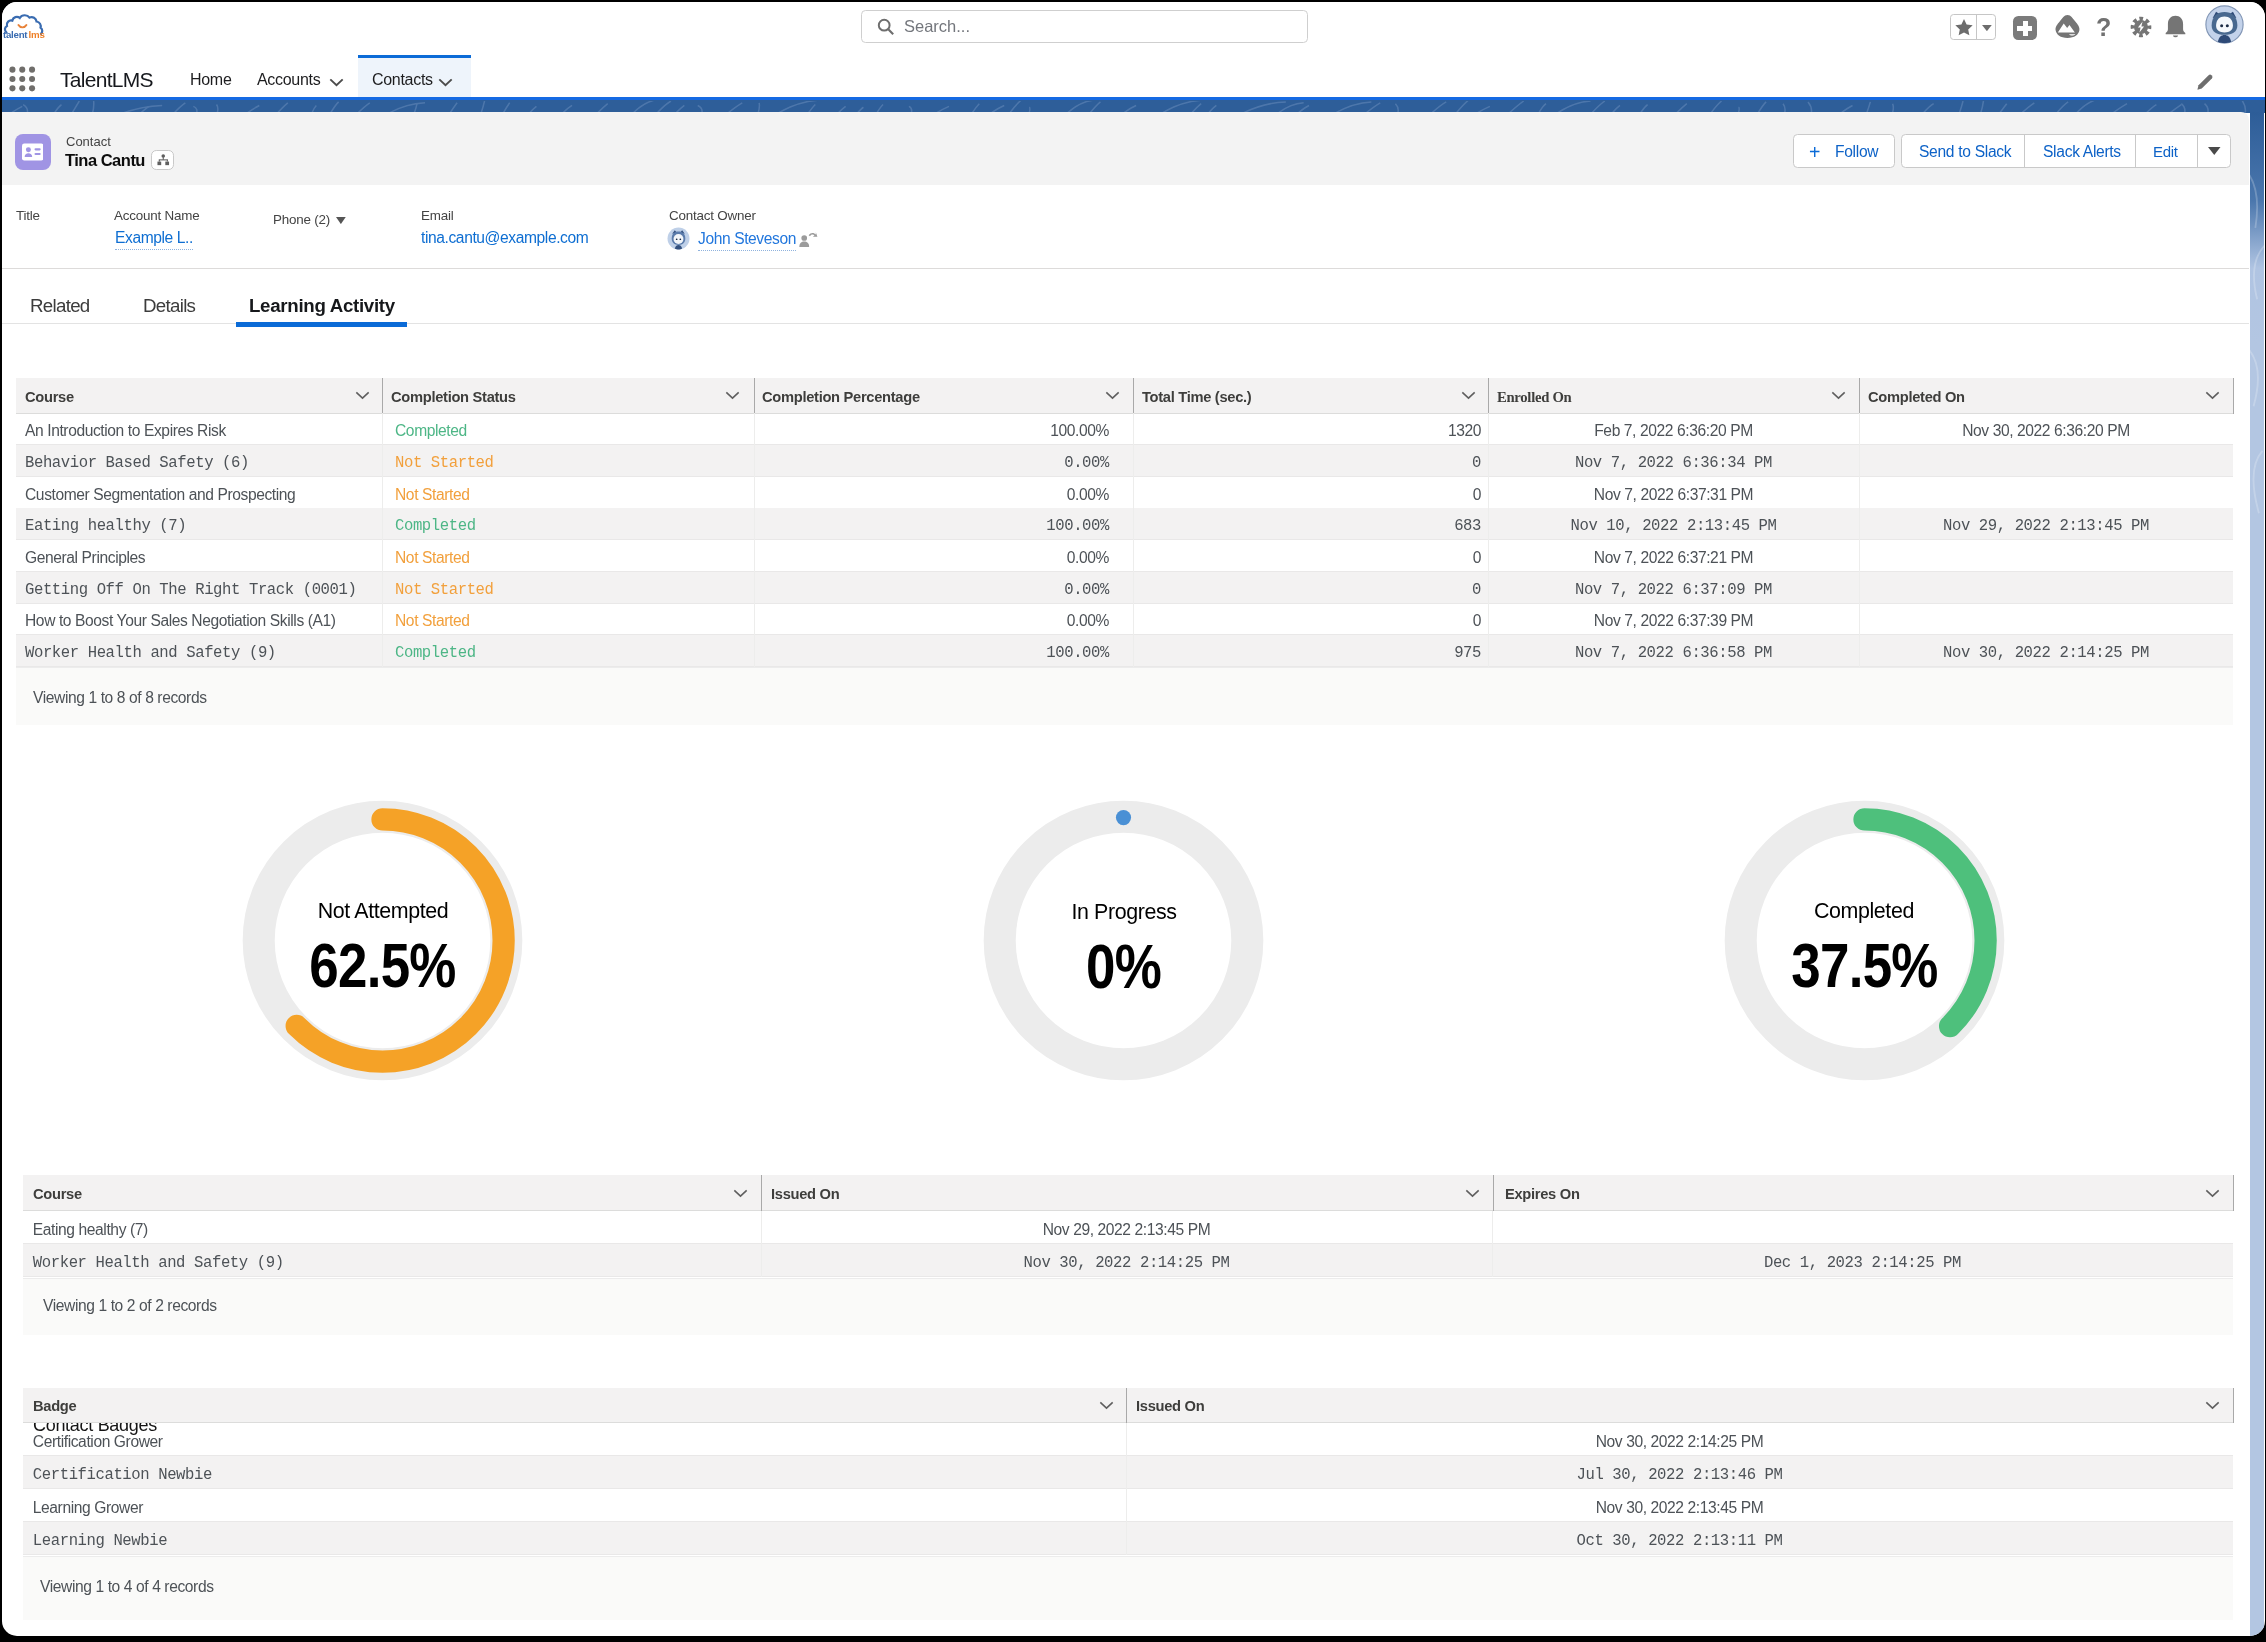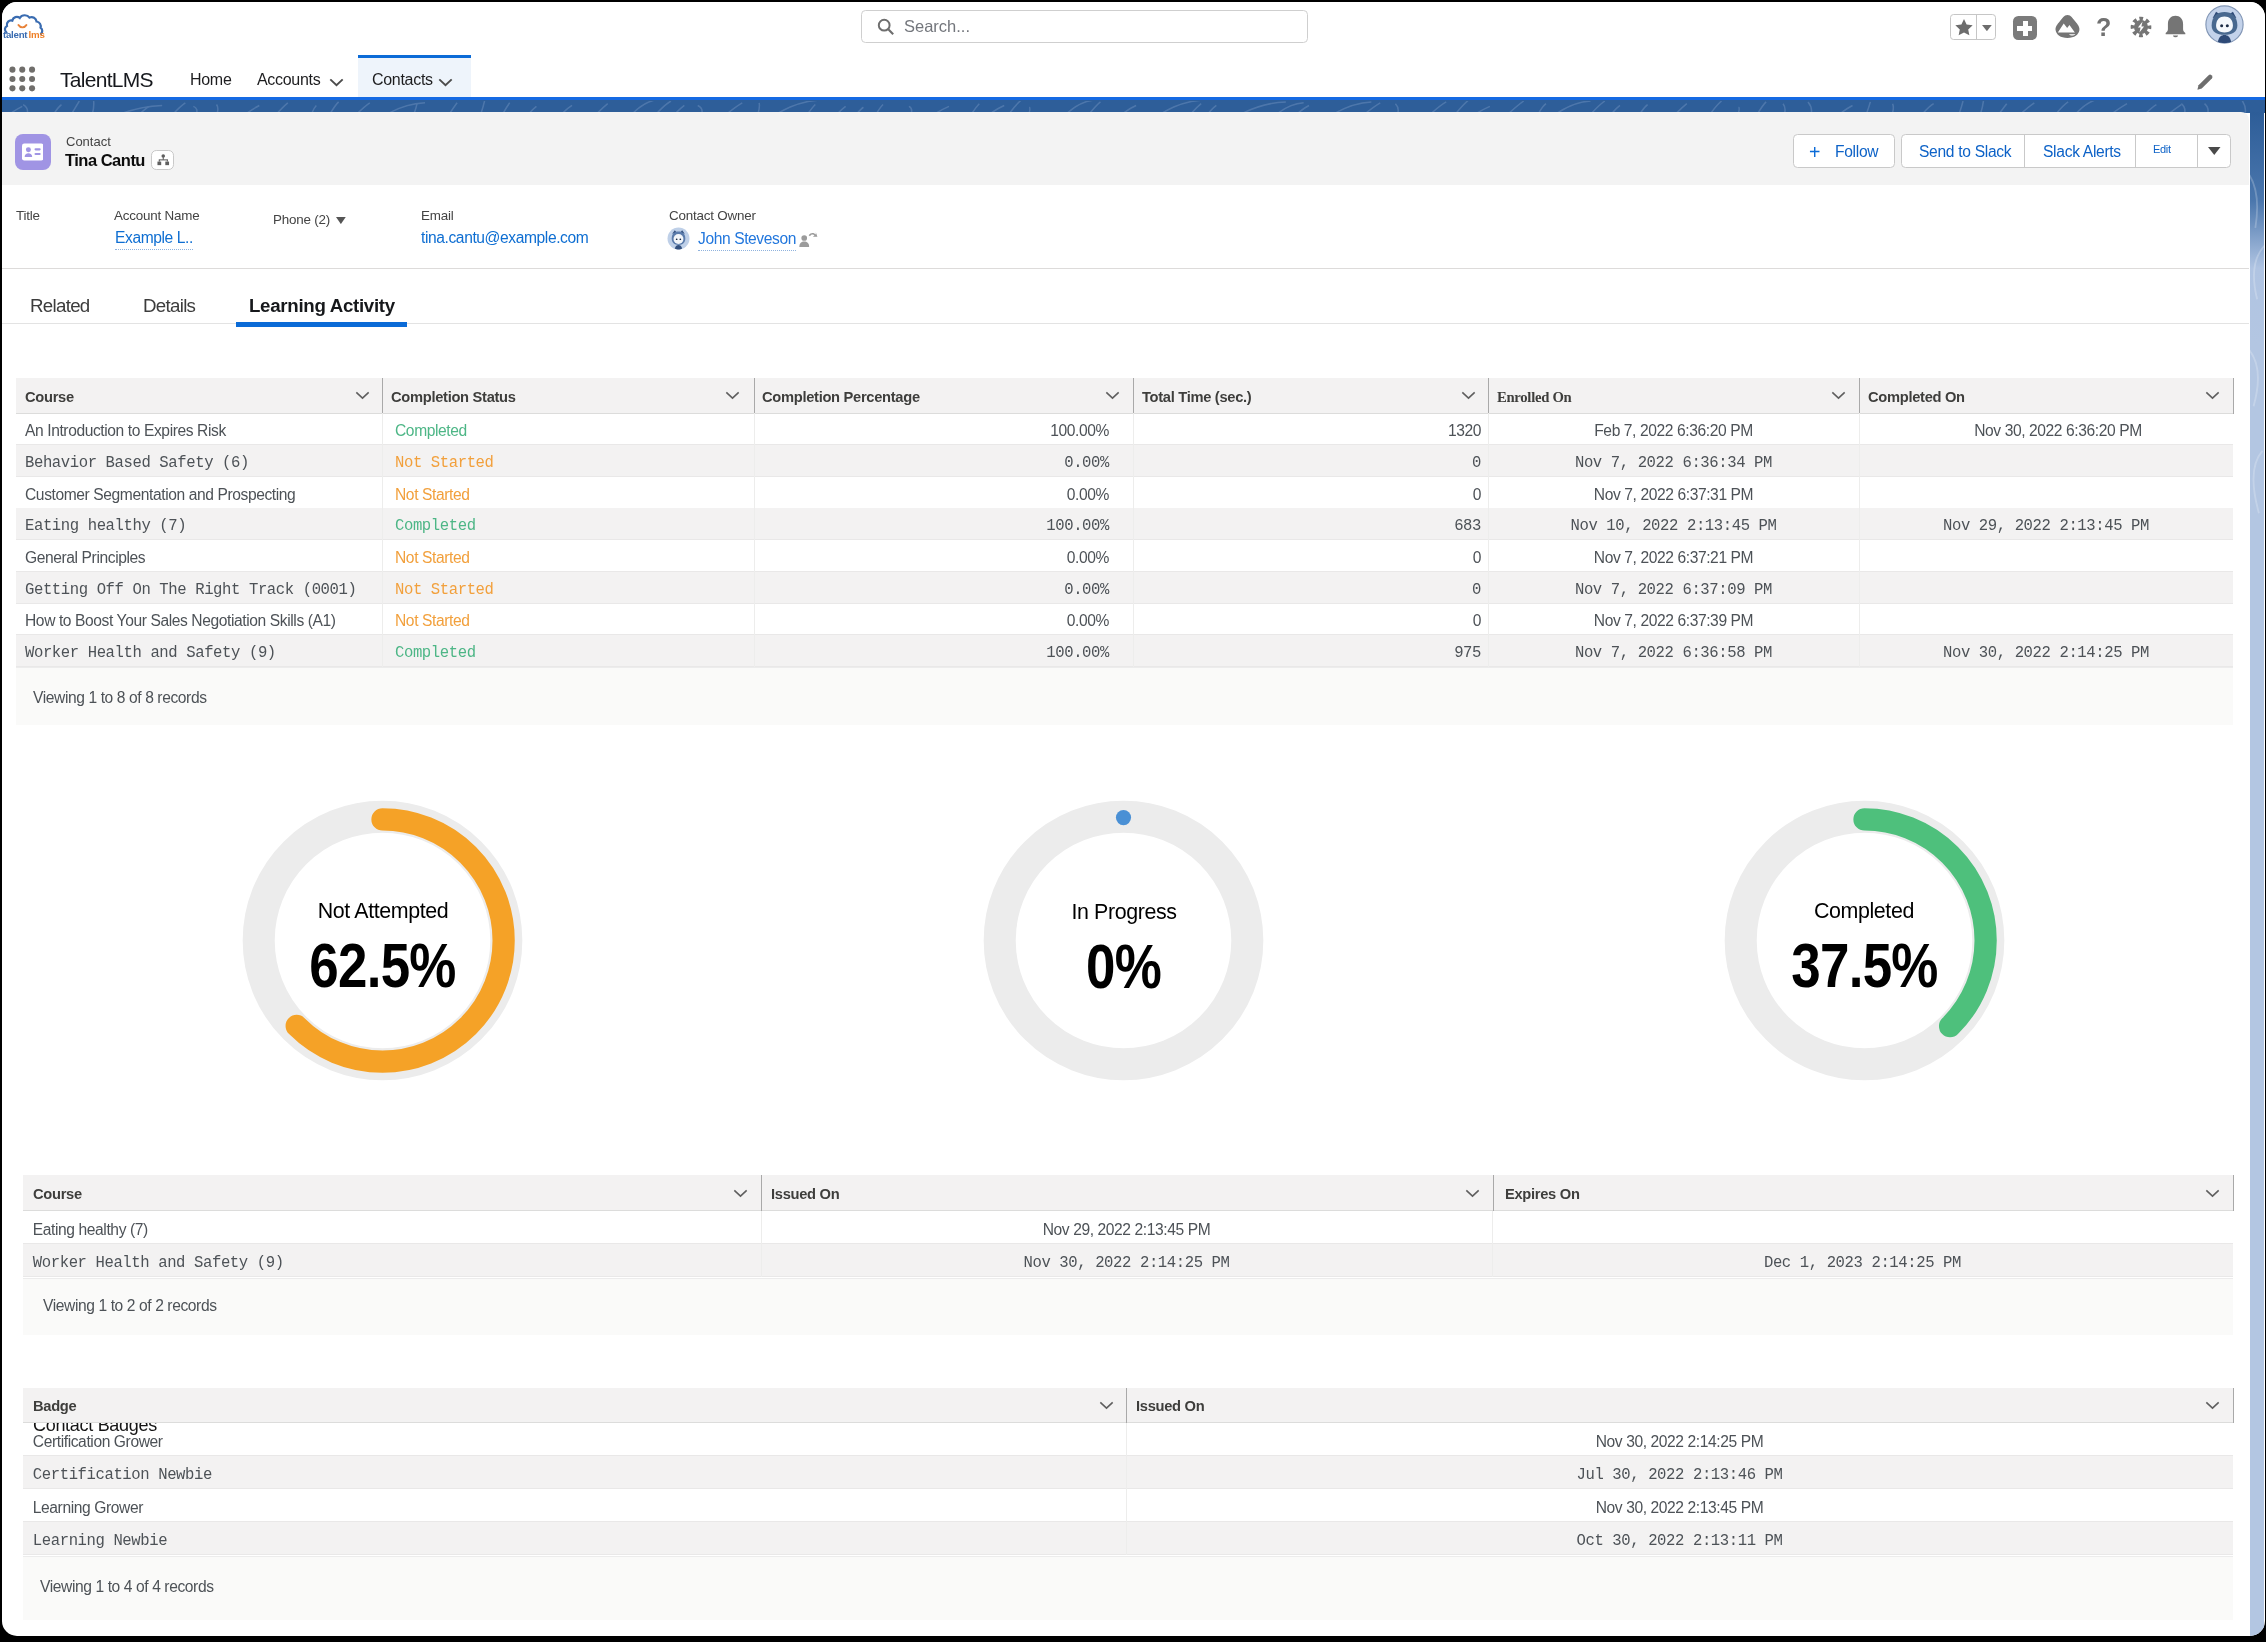--- a/index.html
+++ b/index.html
@@ -244,21 +244,21 @@
 
 <div class="a" style="left:1793px;top:134px;width:102px;height:34px;background:#fff;border:0.9px solid #c9c9c9;border-radius:4.5px;box-sizing:border-box;"></div>
 <div class="a" style="left:1809px;top:143px;font-size:19.6px;color:#0b6bd7;font-weight:400;line-height:18px;">+</div>
 <div class="a" style="left:1835px;top:143px;font-size:15.6px;letter-spacing:-0.3px;color:#0d62c7;">Follow</div>
 <div class="a" style="left:1901px;top:134px;width:330px;height:34px;background:#fff;border:0.9px solid #c9c9c9;border-radius:4.5px;box-sizing:border-box;"></div>
 <div class="a" style="left:2024px;top:134px;width:0.9px;height:34px;background:#c9c9c9;"></div>
 <div class="a" style="left:2135px;top:134px;width:0.9px;height:34px;background:#c9c9c9;"></div>
 <div class="a" style="left:2197px;top:134px;width:0.9px;height:34px;background:#c9c9c9;"></div>
 <div class="a" style="left:1919px;top:143px;font-size:15.6px;letter-spacing:-0.3px;color:#0d62c7;">Send to Slack</div>
 <div class="a" style="left:2043px;top:143px;font-size:15.6px;letter-spacing:-0.3px;color:#0d62c7;">Slack Alerts</div>
-<div class="a" style="left:2153px;top:143px;font-size:11px;letter-spacing:-0.3px;color:#0d62c7;">Edit</div>
+<div class="a" style="left:2153px;top:143px;font-size:15px;letter-spacing:-0.3px;color:#0d62c7;">Edit</div>
 <svg class="a" style="left:2208px;top:147px;" width="12.5" height="8" viewBox="0 0 14 9">
         <path d="M0 0 L14 0 L7 9 Z" fill="#4a4a4a"></path>
       </svg>
 
 <div class="a lbl" style="left:16px;top:208px;">Title</div>
 <div class="a lbl" style="left:114px;top:208px;">Account Name</div>
 <div class="a" style="left:115px;top:229px;font-size:15.6px;letter-spacing:-0.4px;color:#0e6ed2;border-bottom:0.9px dotted #8fb2dd;padding-bottom:1.8px;">Example L..</div>
 <div class="a lbl" style="left:273px;top:212px;">Phone (2)</div>
 <svg class="a" style="left:336px;top:217px;" width="9.8" height="7.1" viewBox="0 0 11 8">
         <path d="M0 0 L11 0 L5.5 8 Z" fill="#555"></path>
@@ -328,21 +328,21 @@
 <div class="vlineb" style="left:366px;top:0;height:32px;"></div>
 <div class="vlineb" style="left:738px;top:0;height:32px;"></div>
 <div class="vlineb" style="left:1117px;top:0;height:32px;"></div>
 <div class="vlineb" style="left:1472px;top:0;height:32px;"></div>
 <div class="vlineb" style="left:1843px;top:0;height:32px;"></div>
 <div class="a td" style="left:9px;top:9.4px;">An Introduction to Expires Risk</div>
 <div class="a td grn" style="left:379px;top:9.4px;">Completed</div>
 <div class="a td" style="left:737px;top:9.4px;width:356px;text-align:right;">100.00%</div>
 <div class="a td" style="left:1117px;top:9.4px;width:348px;text-align:right;">1320</div>
 <div class="a td" style="left:1472px;top:9.4px;width:371px;text-align:center;">Feb 7, 2022 6:36:20 PM</div>
-<div class="a td" style="left:1843px;top:9.4px;width:374px;text-align:center;margin-left:12px;">Nov 30, 2022 6:36:20 PM</div>
+<div class="a td" style="left:1843px;top:9.4px;width:374px;text-align:center;">Nov 30, 2022 6:36:20 PM</div>
 </div>
 <div class="a stripe" style="left:16px;top:445px;width:2217px;height:32px;box-shadow:inset 0 -0.9px 0 #e9e8e8;">
 <div class="vlineb" style="left:366px;top:0;height:32px;"></div>
 <div class="vlineb" style="left:738px;top:0;height:32px;"></div>
 <div class="vlineb" style="left:1117px;top:0;height:32px;"></div>
 <div class="vlineb" style="left:1472px;top:0;height:32px;"></div>
 <div class="vlineb" style="left:1843px;top:0;height:32px;"></div>
 <div class="a td" style="left:9px;top:9.4px;">Behavior Based Safety (6)</div>
 <div class="a td org" style="left:379px;top:9.4px;">Not Started</div>
 <div class="a td" style="left:737px;top:9.4px;width:356px;text-align:right;">0.00%</div>

